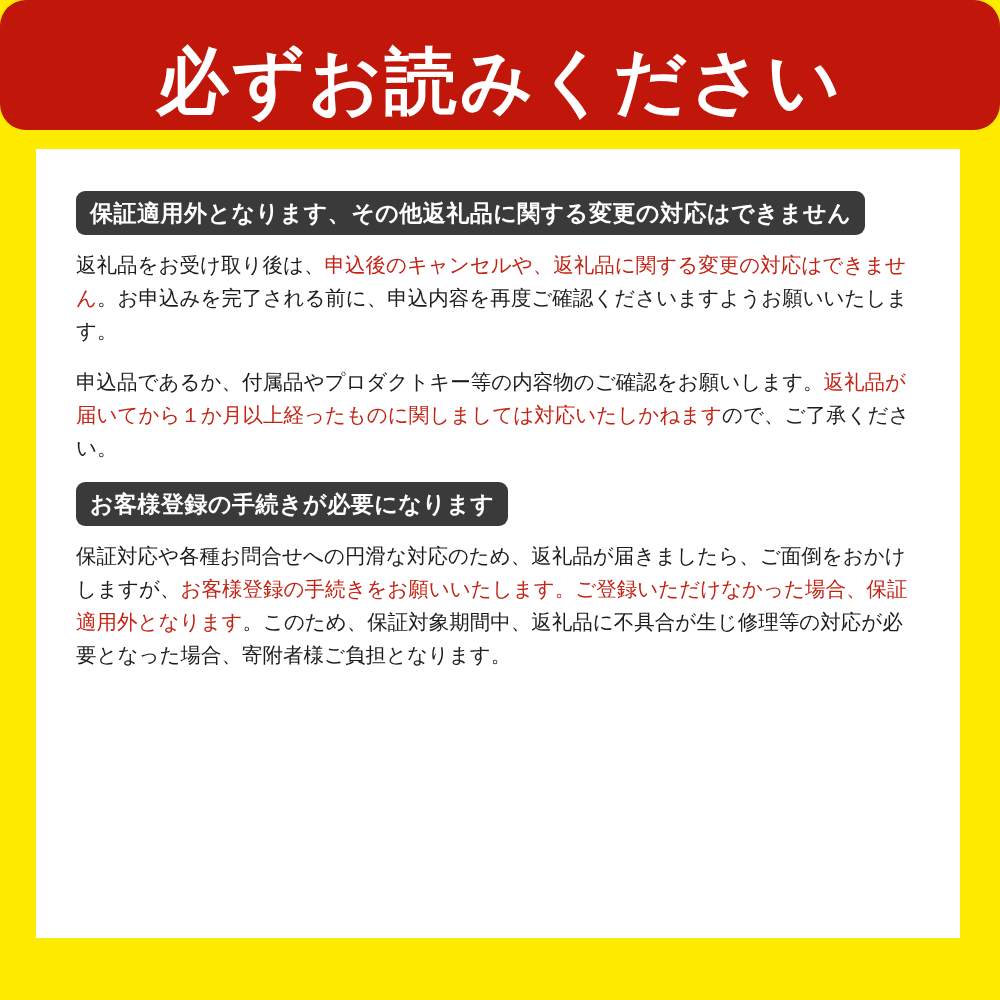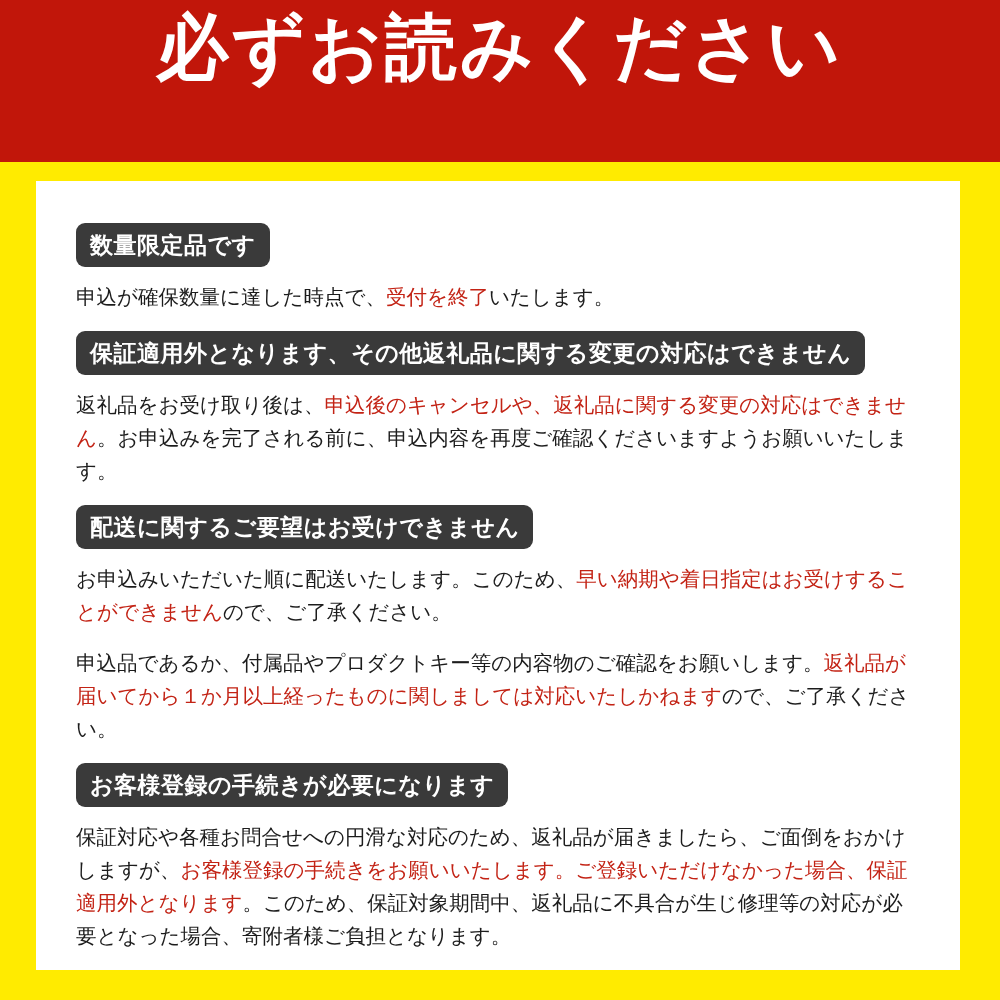--- a/index.html
+++ b/index.html
@@ -14,25 +14,26 @@
   * { box-sizing: border-box; }
   html, body { margin: 0; padding: 0; }
   body {
     width: 1000px;
     height: 1000px;
     background: var(--page-bg);
     font-family: "Liberation Sans", "DejaVu Sans", sans-serif;
     overflow: hidden;
   }
   .banner {
-    height: 162px;
+    height: 130px;
     background: var(--banner-bg);
     display: flex;
-    align-items: flex-start;
+    align-items: flex-end;
     justify-content: center;
+    border-radius: 26px;
   }
   .banner h1 {
     margin: 0;
     color: #ffffff;
     font-size: 72px;
     font-weight: bold;
     letter-spacing: 3px;
     white-space: nowrap;
   }
   .panel {
@@ -66,34 +67,26 @@
   .red { color: var(--accent-red); }
 </style>
 </head>
 <body>
 
 <div class="page">
   <header class="banner">
     <h1>必ずお読みください</h1>
   </header>
   <main class="panel" id="sections-root">
-  <section class="section">
-    <div class="badge">数量限定品です</div>
-    <p class="body-text"><span>申込が確保数量に達した時点で、</span><span class="red">受付を終了</span><span>いたします。</span></p>
-  </section>
 
   <section class="section">
     <div class="badge">保証適用外となります、その他返礼品に関する変更の対応はできません</div>
     <p class="body-text"><span>返礼品をお受け取り後は、</span><span class="red">申込後のキャンセルや、返礼品に関する変更の対応はできません</span><span>。お申込みを完了される前に、申込内容を再度ご確認くださいますようお願いいたします。</span></p>
   </section>
 
-  <section class="section">
-    <div class="badge">配送に関するご要望はお受けできません</div>
-    <p class="body-text"><span>お申込みいただいた順に配送いたします。このため、</span><span class="red">早い納期や着日指定はお受けすることができません</span><span>ので、ご了承ください。</span></p>
-  </section>
 
   <section class="section">
     <p class="body-text"><span>申込品であるか、付属品やプロダクトキー等の内容物のご確認をお願いします。</span><span class="red">返礼品が届いてから１か月以上経ったものに関しましては対応いたしかねます</span><span>ので、ご了承ください。</span></p>
   </section>
 
   <section class="section">
     <div class="badge">お客様登録の手続きが必要になります</div>
     <p class="body-text"><span>保証対応や各種お問合せへの円滑な対応のため、返礼品が届きましたら、ご面倒をおかけしますが、</span><span class="red">お客様登録の手続きをお願いいたします。ご登録いただけなかった場合、保証適用外となります</span><span>。このため、保証対象期間中、返礼品に不具合が生じ修理等の対応が必要となった場合、寄附者様ご負担となります。</span></p>
   </section>
 </main>

